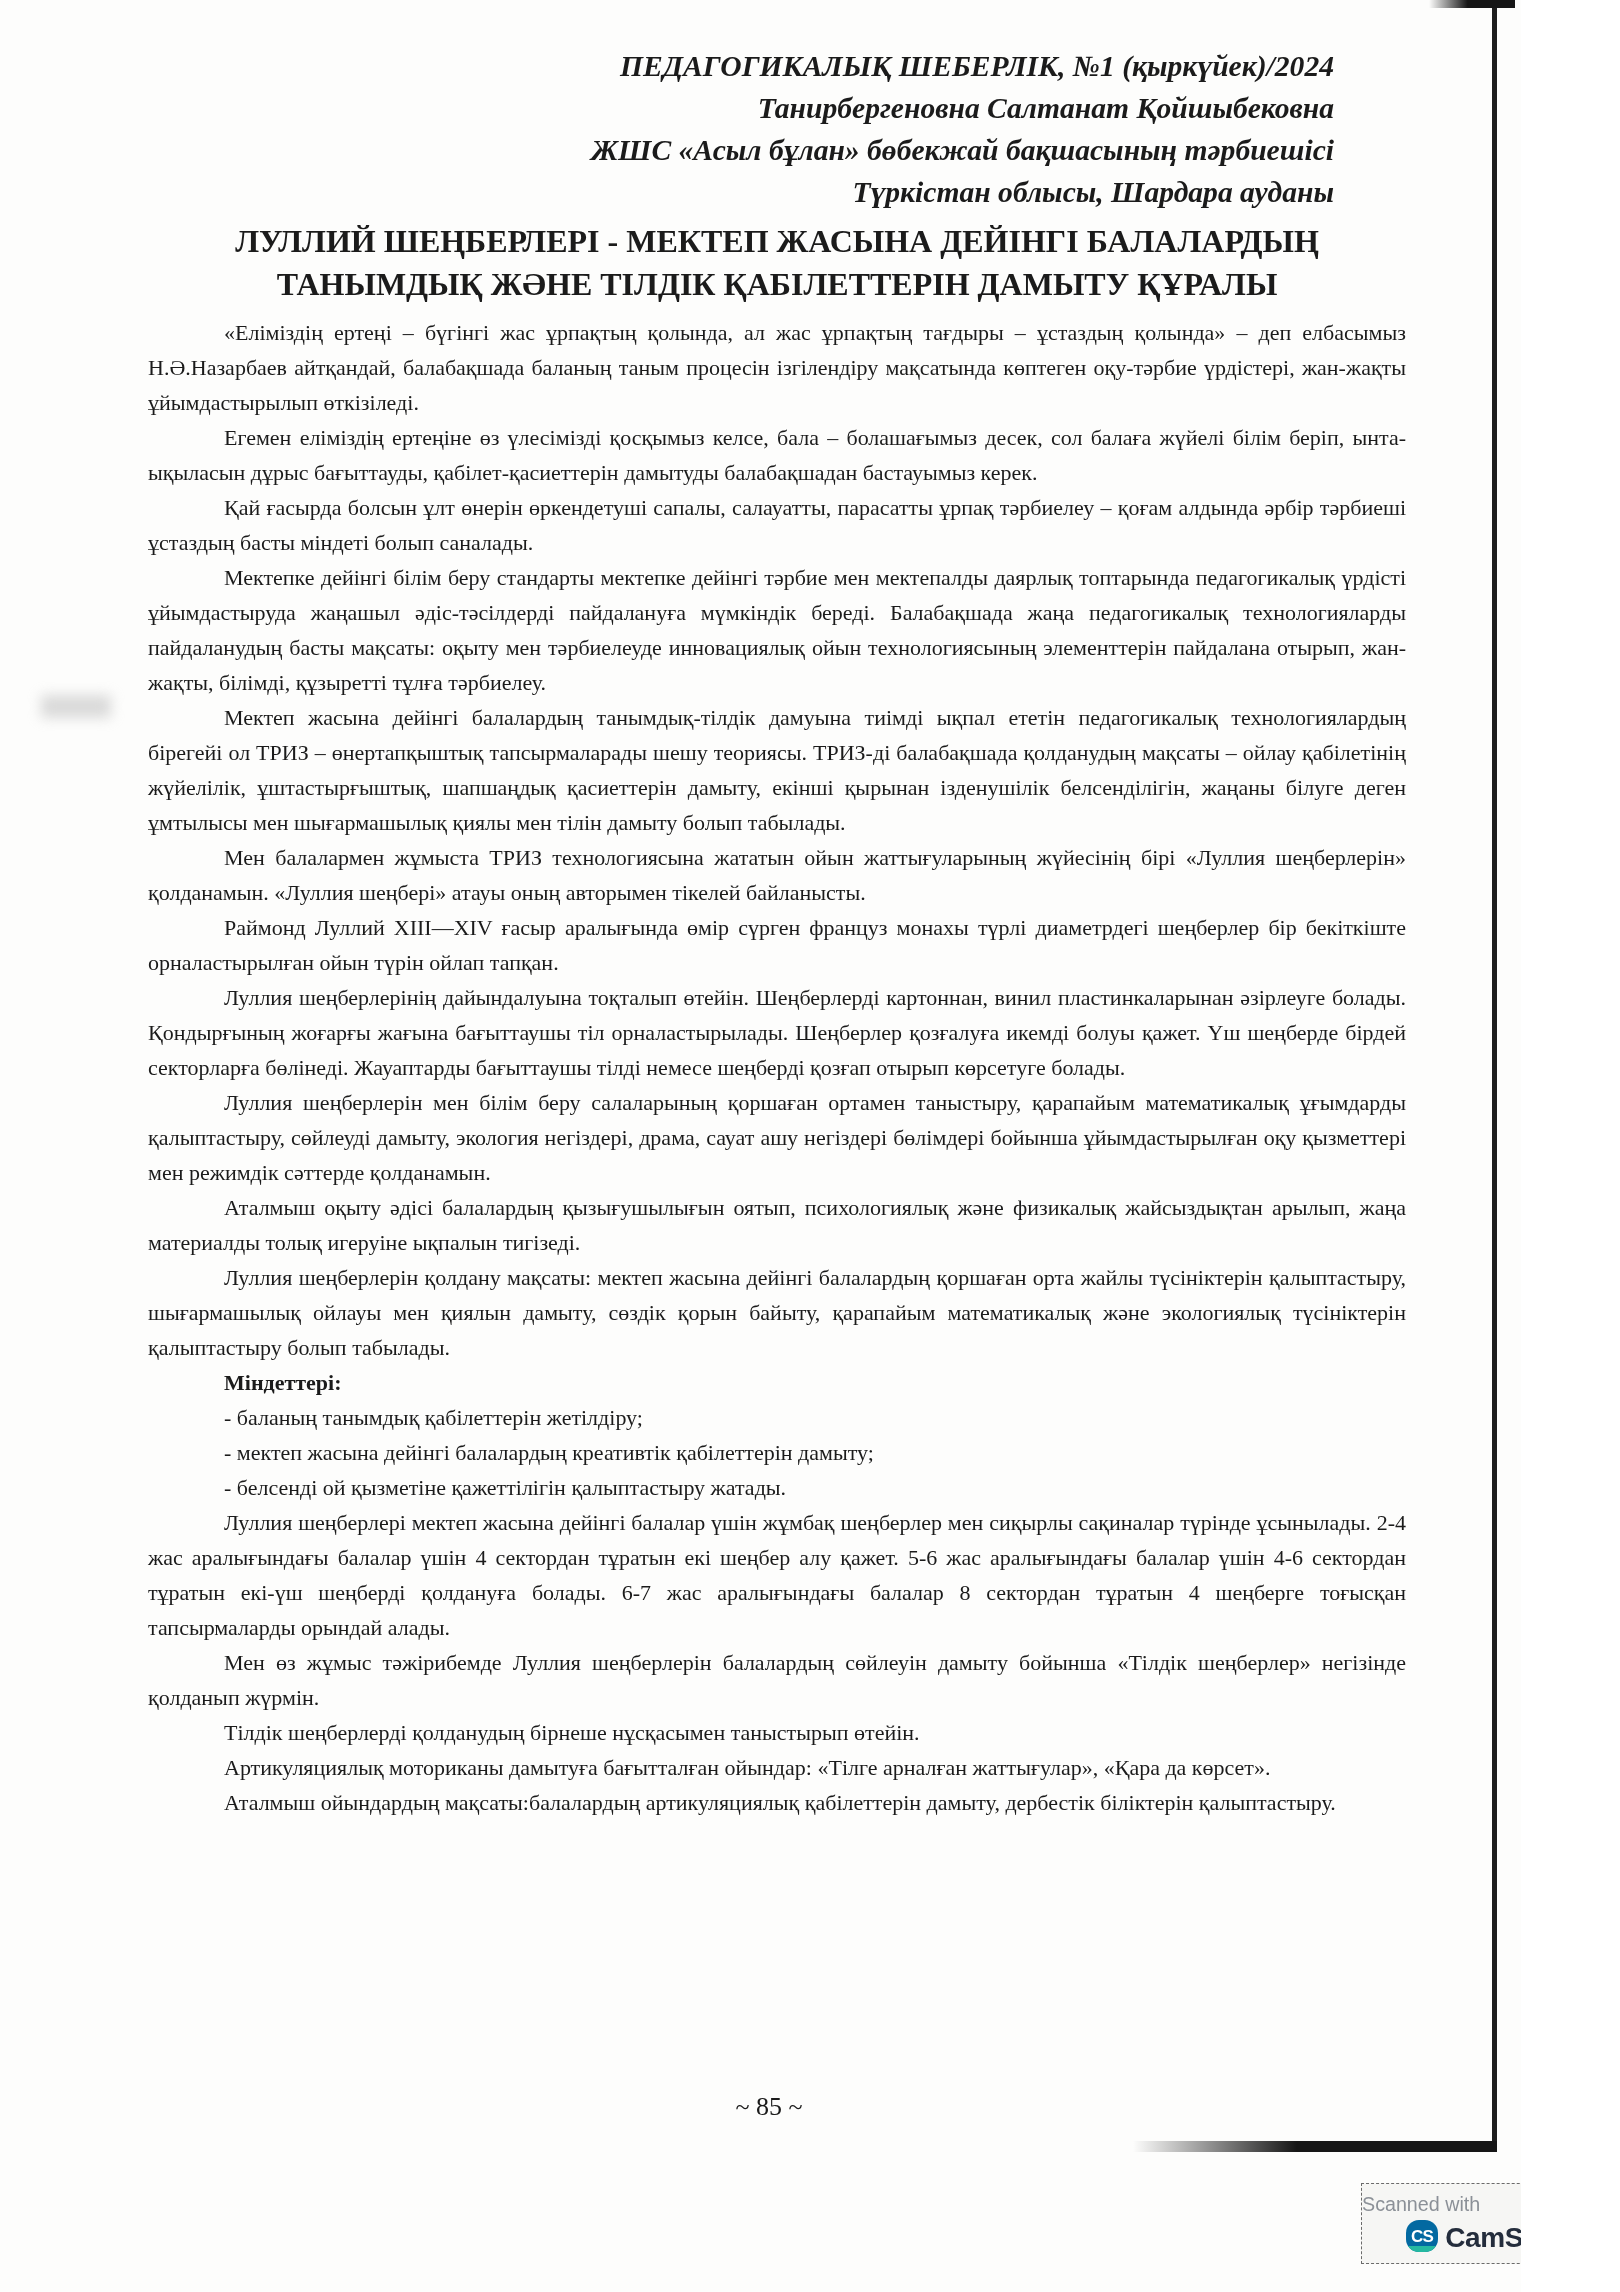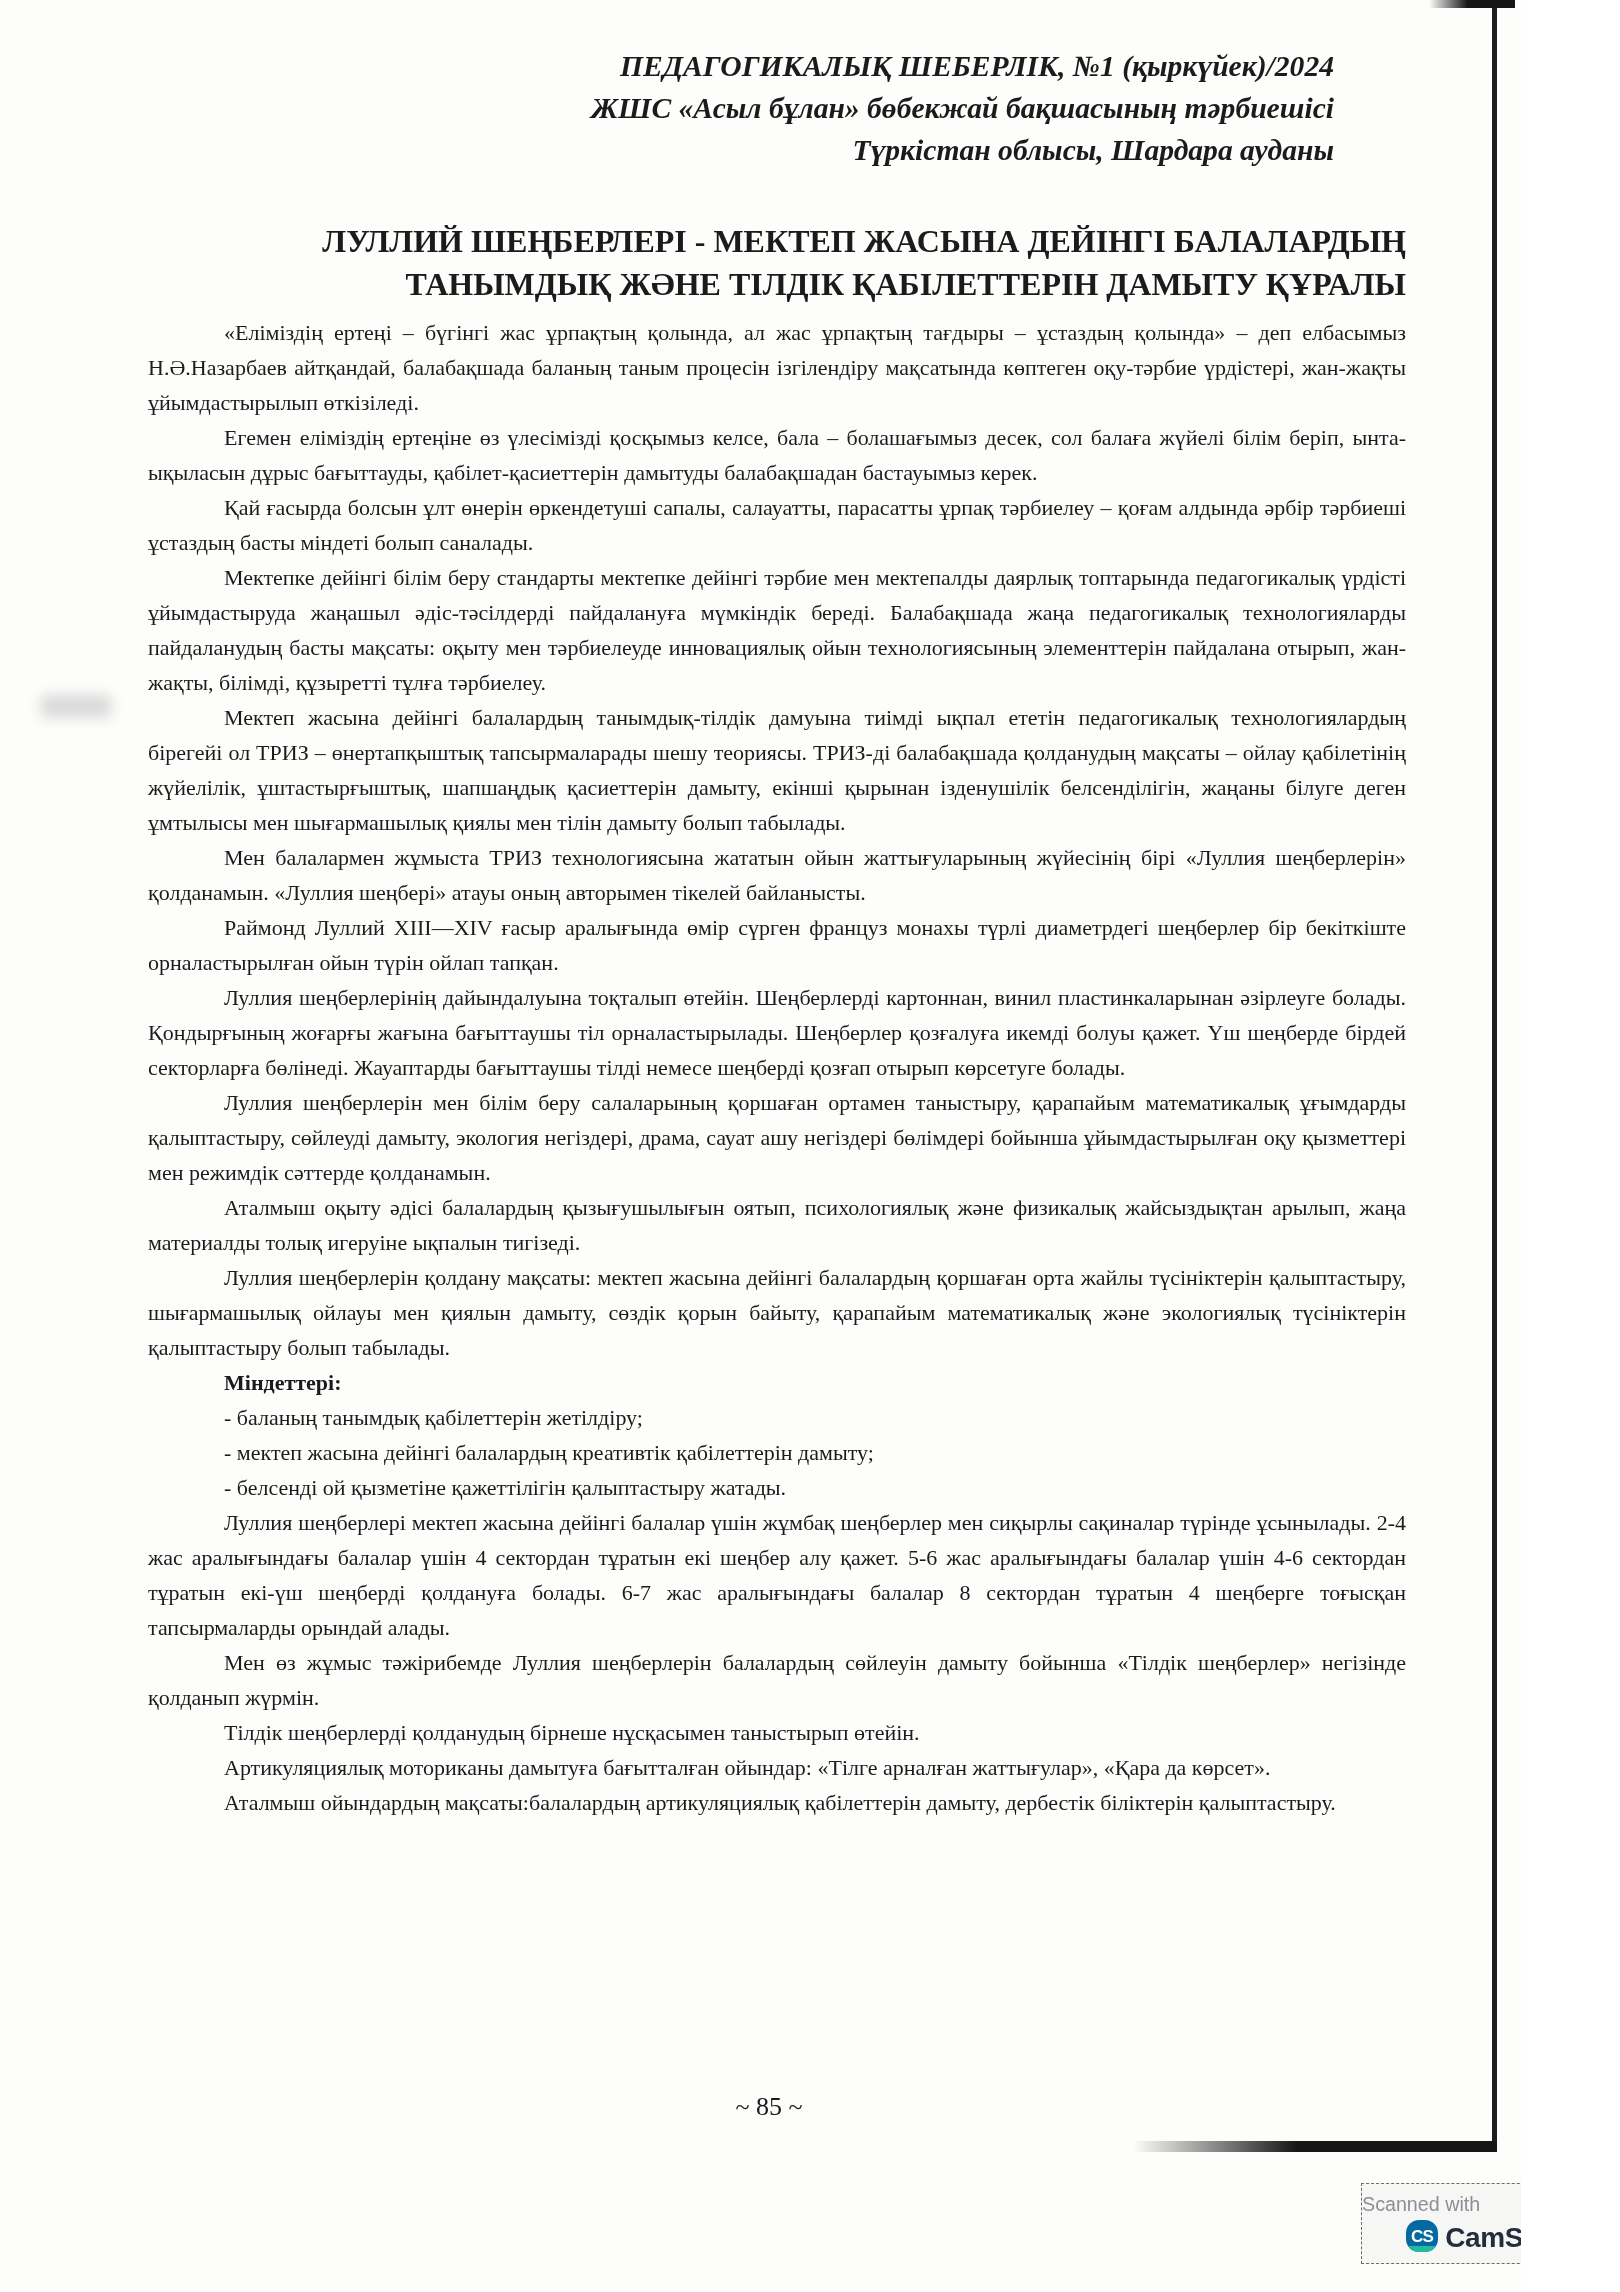--- a/index.html
+++ b/index.html
@@ -37,21 +37,21 @@
     position: absolute; top: 45px; right: 187px;
     text-align: right;
     font-weight: bold; font-style: italic;
     font-size: 29.6px; line-height: 42px;
     white-space: nowrap;
   }
 
   
   .article-title {
     position: absolute; top: 220px; left: 148px; width: 1258px;
-    text-align: right;
+    text-align: center;
     font-weight: bold;
     font-size: 32px; line-height: 43px;
     margin: 0;
   }
 
   
   .body-text {
     position: absolute; top: 315px; left: 148px; width: 1258px;
     font-size: 22px; line-height: 35px;
     text-align: justify;
@@ -114,20 +114,21 @@
 
 <div class="page">
 
   <div class="edge-right"></div>
   <div class="edge-top"></div>
   <div class="edge-bottom"></div>
   <div class="smudge-left"></div>
 
   <div class="header-block">
     <div>ПЕДАГОГИКАЛЫҚ ШЕБЕРЛІК, №1 (қыркүйек)/2024</div>
+    <div>Танирбергеновна Салтанат Қойшыбековна</div>
     <div>ЖШС «Асыл бұлан» бөбекжай бақшасының тәрбиешісі</div>
     <div>Түркістан облысы, Шардара ауданы</div>
   </div>
 
   <h1 class="article-title">
     <span>ЛУЛЛИЙ ШЕҢБЕРЛЕРІ - МЕКТЕП ЖАСЫНА ДЕЙІНГІ БАЛАЛАРДЫҢ</span><br>
     <span>ТАНЫМДЫҚ ЖӘНЕ ТІЛДІК ҚАБІЛЕТТЕРІН ДАМЫТУ ҚҰРАЛЫ</span>
   </h1>
 
   <div class="body-text">

